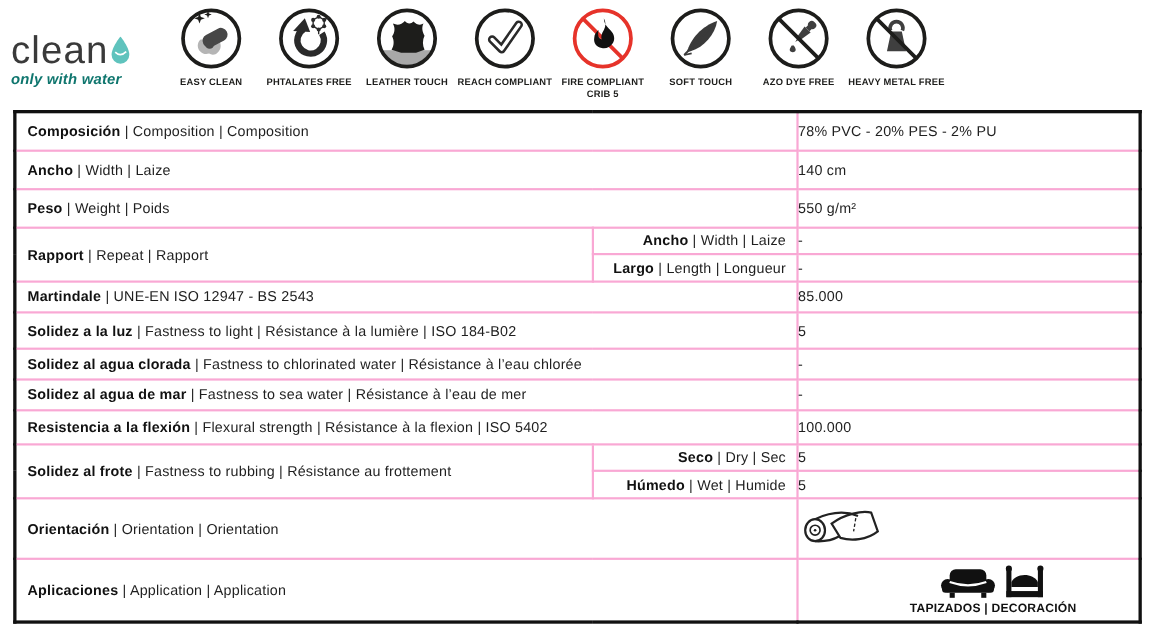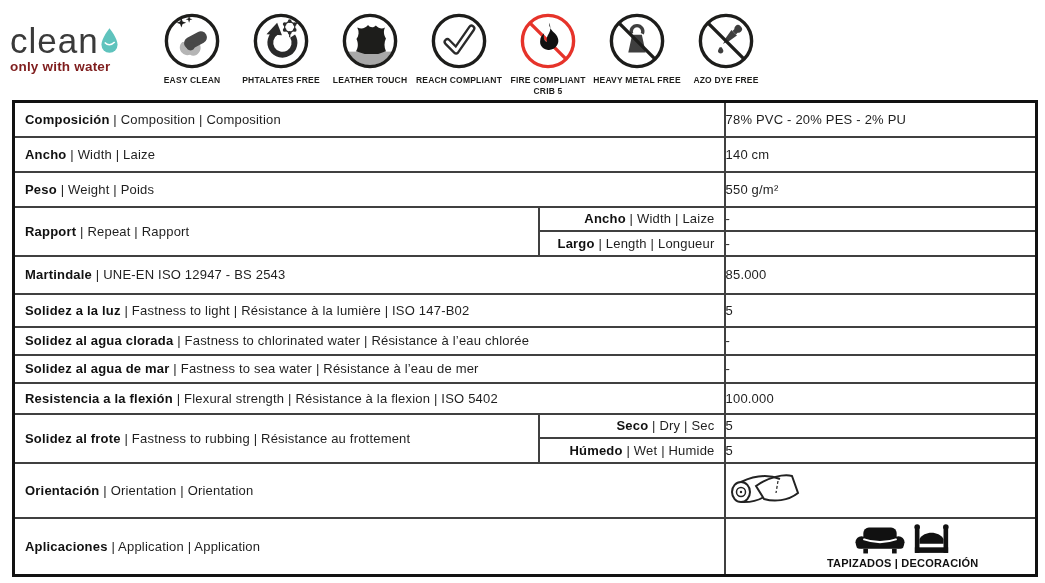--- a/index.html
+++ b/index.html
@@ -2,40 +2,40 @@
 <html><head>
 <meta charset="utf-8">
 <style>
   * { margin:0; padding:0; box-sizing:border-box; }
   body {
     width:1045px; height:583px; background:#ffffff;
     font-family:"Liberation Sans", sans-serif; color:#1f1f1f;
     -webkit-font-smoothing:antialiased;
   }
   
-  .header { display:flex; align-items:flex-start; height:100px; padding:6px 0 16px 10px; }
+  .header { display:flex; align-items:center; height:100px; padding:6px 0 16px 10px; }
   .logo { width:142px; margin-top:20px; }
   .logo-line { display:flex; align-items:flex-end; }
   .logo-word { font-size:35px; font-weight:400; letter-spacing:1px; color:#3a3a3a; line-height:0.85; }
   .logo-drop { margin-left:1px; margin-bottom:2px; }
-  .logo-tagline { font-size:13.5px; font-weight:bold; color:#7f1d1d; letter-spacing:0.2px; margin-top:3px; }
+  .logo-tagline { font-size:13.5px; font-weight:bold; color:#0f766e; letter-spacing:0.2px; margin-top:3px;font-style:italic; }
   .badges { display:flex; gap:31px; margin-left:11px; margin-top:6px; }
   .badge { display:flex; flex-direction:column; align-items:center; width:58px; }
   .badge-circle { width:58px; height:58px; }
   .badge-label { margin-top:5px; font-size:8.5px; font-weight:bold; letter-spacing:0.2px;
                  color:#1d1d1b; white-space:nowrap; text-align:center; line-height:1.25; }
   
   table.spec { border-collapse:collapse; width:1023px; margin:0 0 0 12px; table-layout:fixed; }
   table.spec { border:3px solid #111; }
-  table.spec td { border:2px solid #404040; vertical-align:middle; font-size:13px; letter-spacing:0.2px; }
+  table.spec td { border:2px solid #f9a8d4; vertical-align:middle; font-size:13px; letter-spacing:0.2px; }
   td.lab { padding-left:10px; white-space:pre-wrap; }
   td.sub { text-align:right; padding-right:9px; white-space:pre-wrap; }
   td.val { text-align:left; }
   .b { font-weight:bold; color:#111; }
-  tr.h35{height:35px} tr.h24{height:24px} tr.h25{height:25px} tr.h38{height:38px}
+  tr.h35{height:35px} tr.h24{height:24px} tr.h25{height:25px} tr.h38{height:28px}
   tr.h33{height:33px} tr.h32{height:28px} tr.h31{height:31px} tr.h48{height:55px} tr.h58{height:58px}
   .apps { display:flex; flex-direction:column; align-items:center; justify-content:center;margin-left:45px; }
   .apps-icons { display:flex; align-items:flex-end; gap:8px; height:32px; }
   .apps-caption { font-size:11px; font-weight:bold; color:#111; margin-top:2px; letter-spacing:0.2px; }
 </style>
 </head>
 <body>
 
 <div class="header">
   <div class="logo">
@@ -110,44 +110,53 @@
 
     <div class="badge">
       <svg class="badge-circle" viewBox="0 0 60 60">
         <circle cx="30" cy="30" r="26.5" fill="none" stroke="#e6332a" stroke-width="3.5"></circle>
         <line x1="12" y1="12" x2="48" y2="48" stroke="#e6332a" stroke-width="3.5"></line>
         <path d="M31 11c0 5 3 8 6 11 4 4 5 9 2 13-2 3-6 5-10 4-5-1-8-5-7-10 0-3 2-5 4-7-1 5 0 8 3 9-1-3 0-6 2-9 2-4 2-7 0-11z" fill="#111111"></path>
       </svg>
       <div class="badge-label"><span>FIRE COMPLIANT</span><br><span>CRIB 5</span></div>
     </div>
 
-
-    <div class="badge">
-      <svg class="badge-circle" viewBox="0 0 60 60">
-        <circle cx="30" cy="30" r="26.5" fill="none" stroke="#1d1d1b" stroke-width="3.5"></circle>
-        <path d="M24.5 22.5 a6 6 0 1 1 11 0" fill="none" stroke="#3f3f3f" stroke-width="3.5"></path>
-        <path d="M25 23.5 h10 l4 18.5 h-18 z" fill="#3f3f3f"></path>
-        <line x1="12" y1="12" x2="48" y2="48" stroke="#1d1d1b" stroke-width="3.5"></line>
-      </svg>
-      <div class="badge-label">HEAVY METAL FREE</div>
+    <div class="badge">
+      <svg class="badge-circle" viewBox="0 0 60 60">
+        <circle cx="30" cy="30" r="26.5" fill="none" stroke="#1d1d1b" stroke-width="3.5"></circle>
+        <path d="M17 43C20 31 31 18 45.5 13.5 43.5 26 33.5 38 20.5 42z" fill="#3a3a3a"></path>
+        <path d="M14.5 45.5 L42 17" stroke="#3a3a3a" stroke-width="1.8"></path>
+        <path d="M14.5 45.5 l7-1.5 M18 41 l5.5-1.5" stroke="#3a3a3a" stroke-width="1.6"></path>
+      </svg>
+      <div class="badge-label">SOFT TOUCH</div>
     </div>
 
     <div class="badge">
       <svg class="badge-circle" viewBox="0 0 60 60">
         <circle cx="30" cy="30" r="26.5" fill="none" stroke="#1d1d1b" stroke-width="3.5"></circle>
         <g transform="rotate(45 30 30)" fill="#3f3f3f">
           <rect x="26" y="8.5" width="8" height="7" rx="3.5"></rect>
           <rect x="27.5" y="14" width="5" height="4"></rect>
           <path d="M26 18 h8 l-1.8 11 h-4.4 z"></path>
           <polygon points="28.6,29 31.4,29 30,34.5"></polygon>
         </g>
         <path d="M23.5 36.5c-1.6 2.6-2.6 4.2-1 5.7 1.1 1 3 1 4 0 1.6-1.6.6-3.1-1-5.7z" fill="#3f3f3f"></path>
         <line x1="12" y1="12" x2="48" y2="48" stroke="#1d1d1b" stroke-width="3.5"></line>
       </svg>
       <div class="badge-label">AZO DYE FREE</div>
+    </div>
+
+    <div class="badge">
+      <svg class="badge-circle" viewBox="0 0 60 60">
+        <circle cx="30" cy="30" r="26.5" fill="none" stroke="#1d1d1b" stroke-width="3.5"></circle>
+        <path d="M24.5 22.5 a6 6 0 1 1 11 0" fill="none" stroke="#3f3f3f" stroke-width="3.5"></path>
+        <path d="M25 23.5 h10 l4 18.5 h-18 z" fill="#3f3f3f"></path>
+        <line x1="12" y1="12" x2="48" y2="48" stroke="#1d1d1b" stroke-width="3.5"></line>
+      </svg>
+      <div class="badge-label">HEAVY METAL FREE</div>
     </div>
 
   </div>
 </div>
 
 <table class="spec">
   <colgroup>
       <col style="width:525px">
       <col style="width:186px">
       <col style="width:312px">
@@ -178,21 +187,21 @@
     <td class="sub"><span class="b">Largo</span><span> | Length | Longueur</span></td>
     <td class="val">-</td>
   </tr>
 
   <tr class="h38">
     <td class="lab" colspan="2"><span class="b">Martindale</span><span> | UNE-EN ISO 12947 - BS 2543</span></td>
     <td class="val">85.000</td>
   </tr>
 
   <tr class="h33">
-    <td class="lab" colspan="2"><span class="b">Solidez a la luz</span><span> | Fastness to light | Résistance à la lumière | ISO 147-B02</span></td>
+    <td class="lab" colspan="2"><span class="b">Solidez a la luz</span><span> | Fastness to light | Résistance à la lumière | ISO 184-B02</span></td>
     <td class="val">5</td>
   </tr>
 
   <tr class="h32">
     <td class="lab" colspan="2"><span class="b">Solidez al agua clorada</span><span> | Fastness to chlorinated water | Résistance à l’eau chlorée</span></td>
     <td class="val">-</td>
   </tr>
 
   <tr class="h32">
     <td class="lab" colspan="2"><span class="b">Solidez al agua de mar</span><span> | Fastness to sea water | Résistance à l’eau de mer</span></td>

